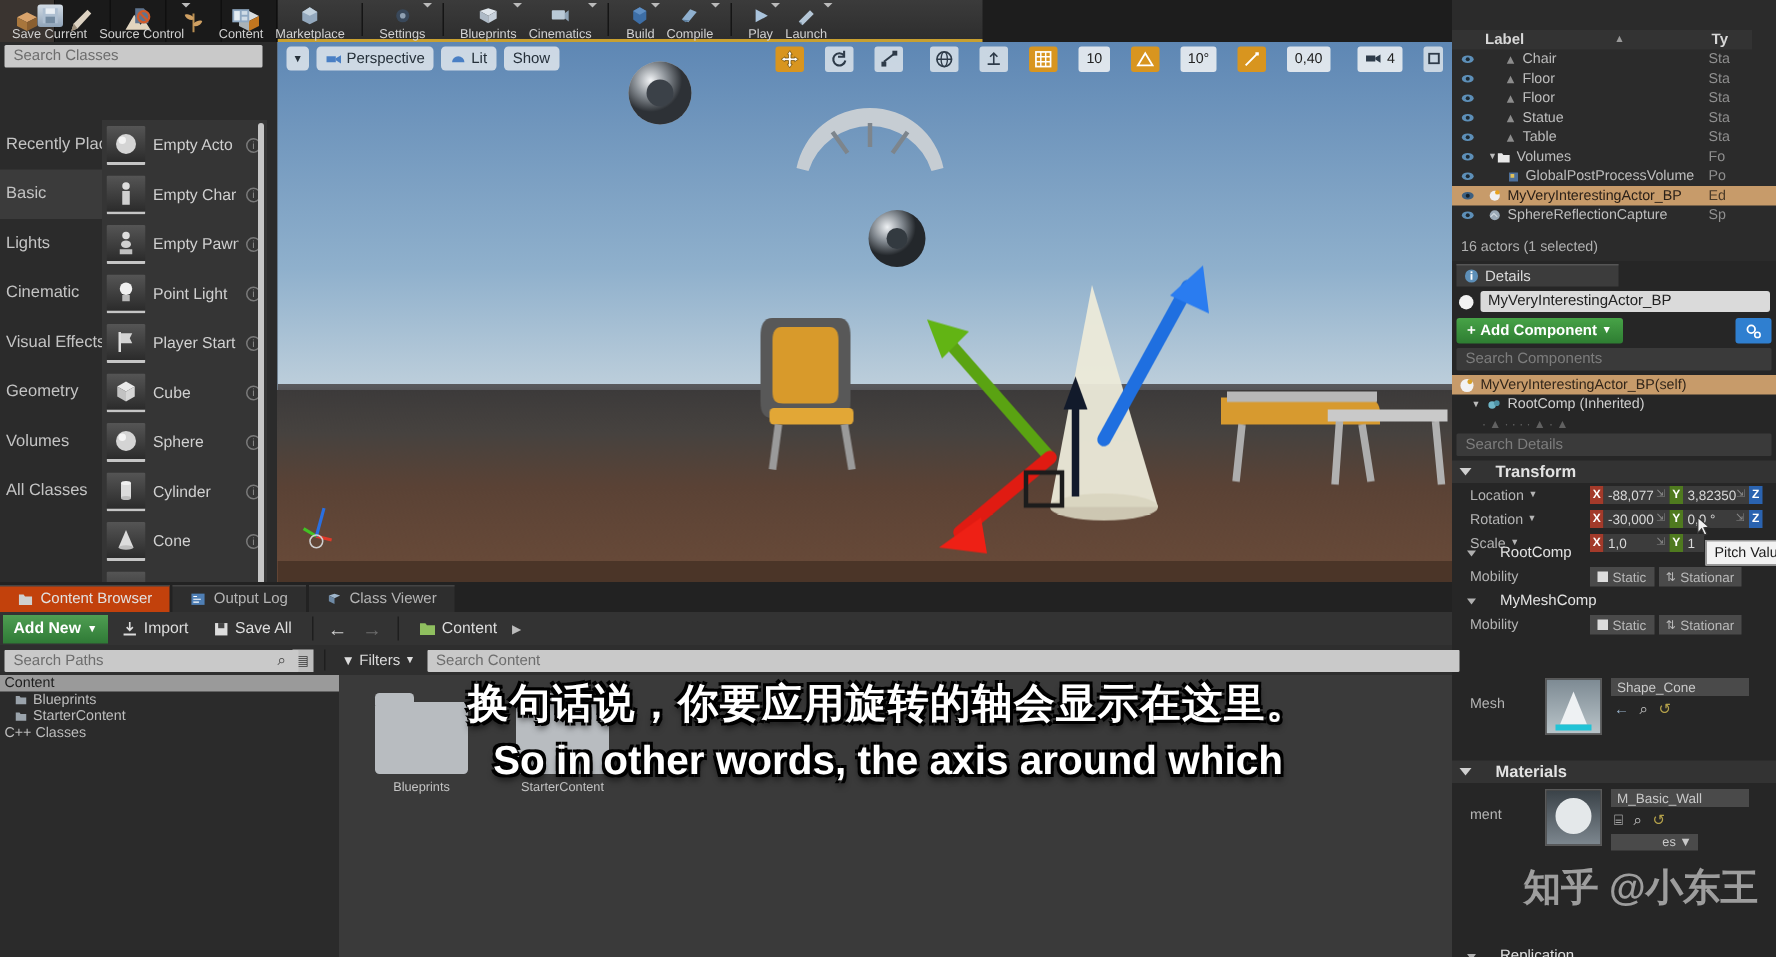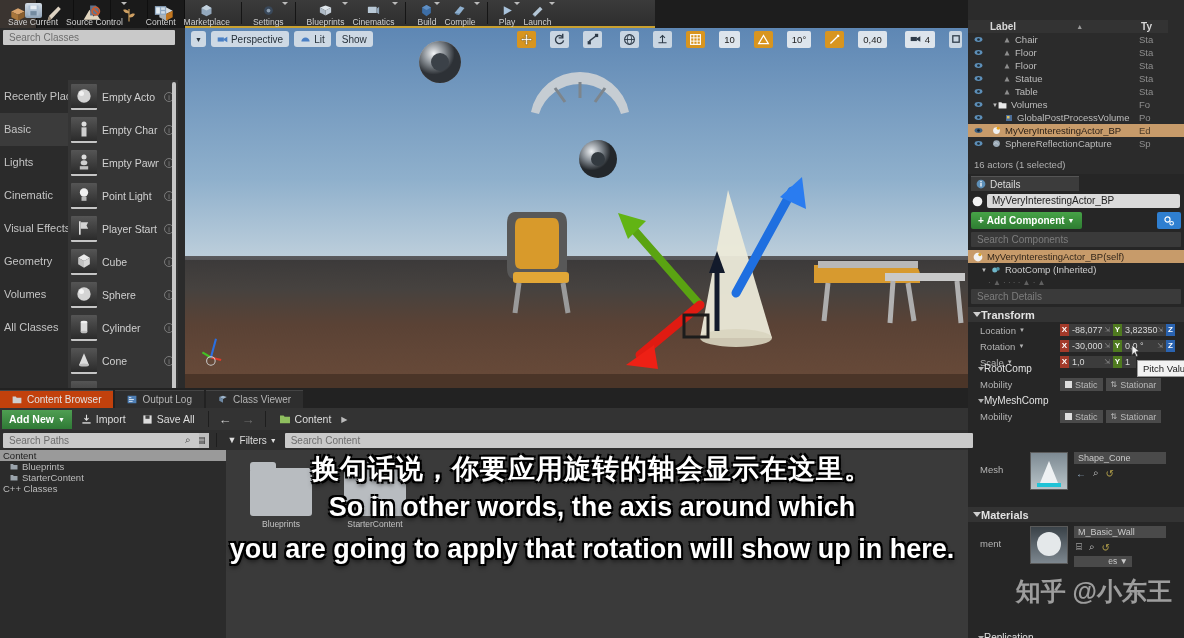--- a/index.html
+++ b/index.html
@@ -108,21 +108,21 @@
      border-top:1px solid #555; }
   .drow { position:absolute; left:0; width:216px; }
   .d-namefield { background:#dadada; color:#222; font-size:10px; height:14px;
      line-height:14px; padding:0 5px; border-radius:2px; }
   .addcomp { background:linear-gradient(#47a347,#2e7d32); color:#fff; font-size:10px;
      font-weight:bold; height:17px; display:inline-flex; align-items:center;
      padding:0 7px; border-radius:2px; gap:3px; }
   .comp-row { height:13px; display:flex; align-items:center; font-size:9.5px;
      color:#cfcfcf; gap:4px; }
   .comp-row.sel { background:#c79b6a; color:#32261a; }
-  .sect-head { height:15px; display:flex; align-items:center; gap:0;
+  .sect-head { height:15px; display:flex; align-items:center; gap:16px;
      color:#e2e2e2; font-size:11px; font-weight:bold; background:#333; padding-left:5px; }
   .tri { width:0;height:0;border-left:4px solid transparent;border-right:4px solid transparent;
      border-top:5px solid #cfcfcf; }
   .prop-row { height:16px; display:flex; align-items:center; }
   .prop-name { width:92px; padding-left:12px; color:#b4b4b4; font-size:9.5px;
      display:flex; align-items:center; gap:3px;}
   .axisbox { display:flex; align-items:center; height:12px; }
   .axis-l { width:9px; text-align:center; color:#fff; font-size:8px; font-weight:bold;
      height:12px; line-height:12px; }
   .axis-x { background:#a33a2a; } .axis-y { background:#4f7a1f; } .axis-z { background:#2a63b0; }
@@ -1098,17 +1098,16 @@
       <div class="folder-item" style="left:112px;top:18px">
         <div class="folder-ico"></div>
         <div class="folder-lab">StarterContent</div>
       </div>
     </div>
   </div>
 
   <div id="subs">
     <div class="sub-cn">换句话说，你要应用旋转的轴会显示在这里。</div>
     <div class="sub-en">So in other words, the axis around which</div>
-    <div class="sub-en">you are going to apply that rotation will show up in here.</div>
   </div>
   <div id="watermark">知乎 @小东王</div>
 
 </div>
 
 </body></html>

